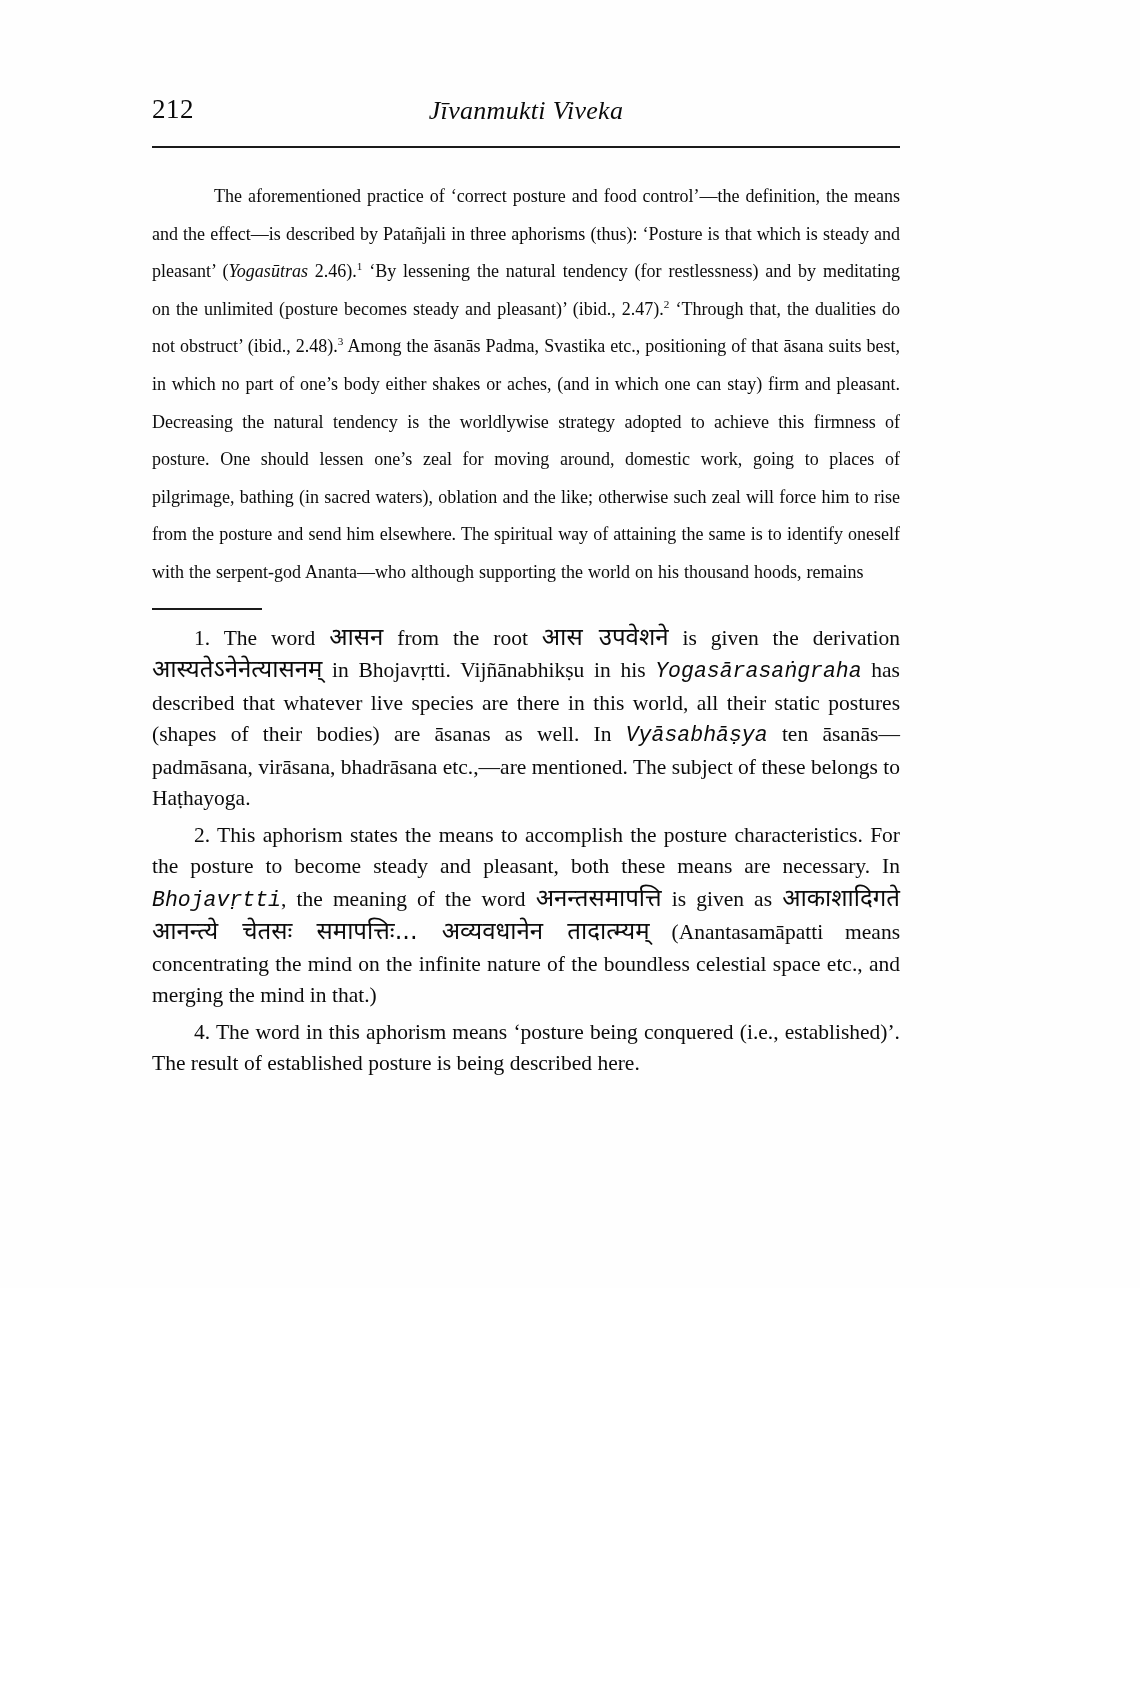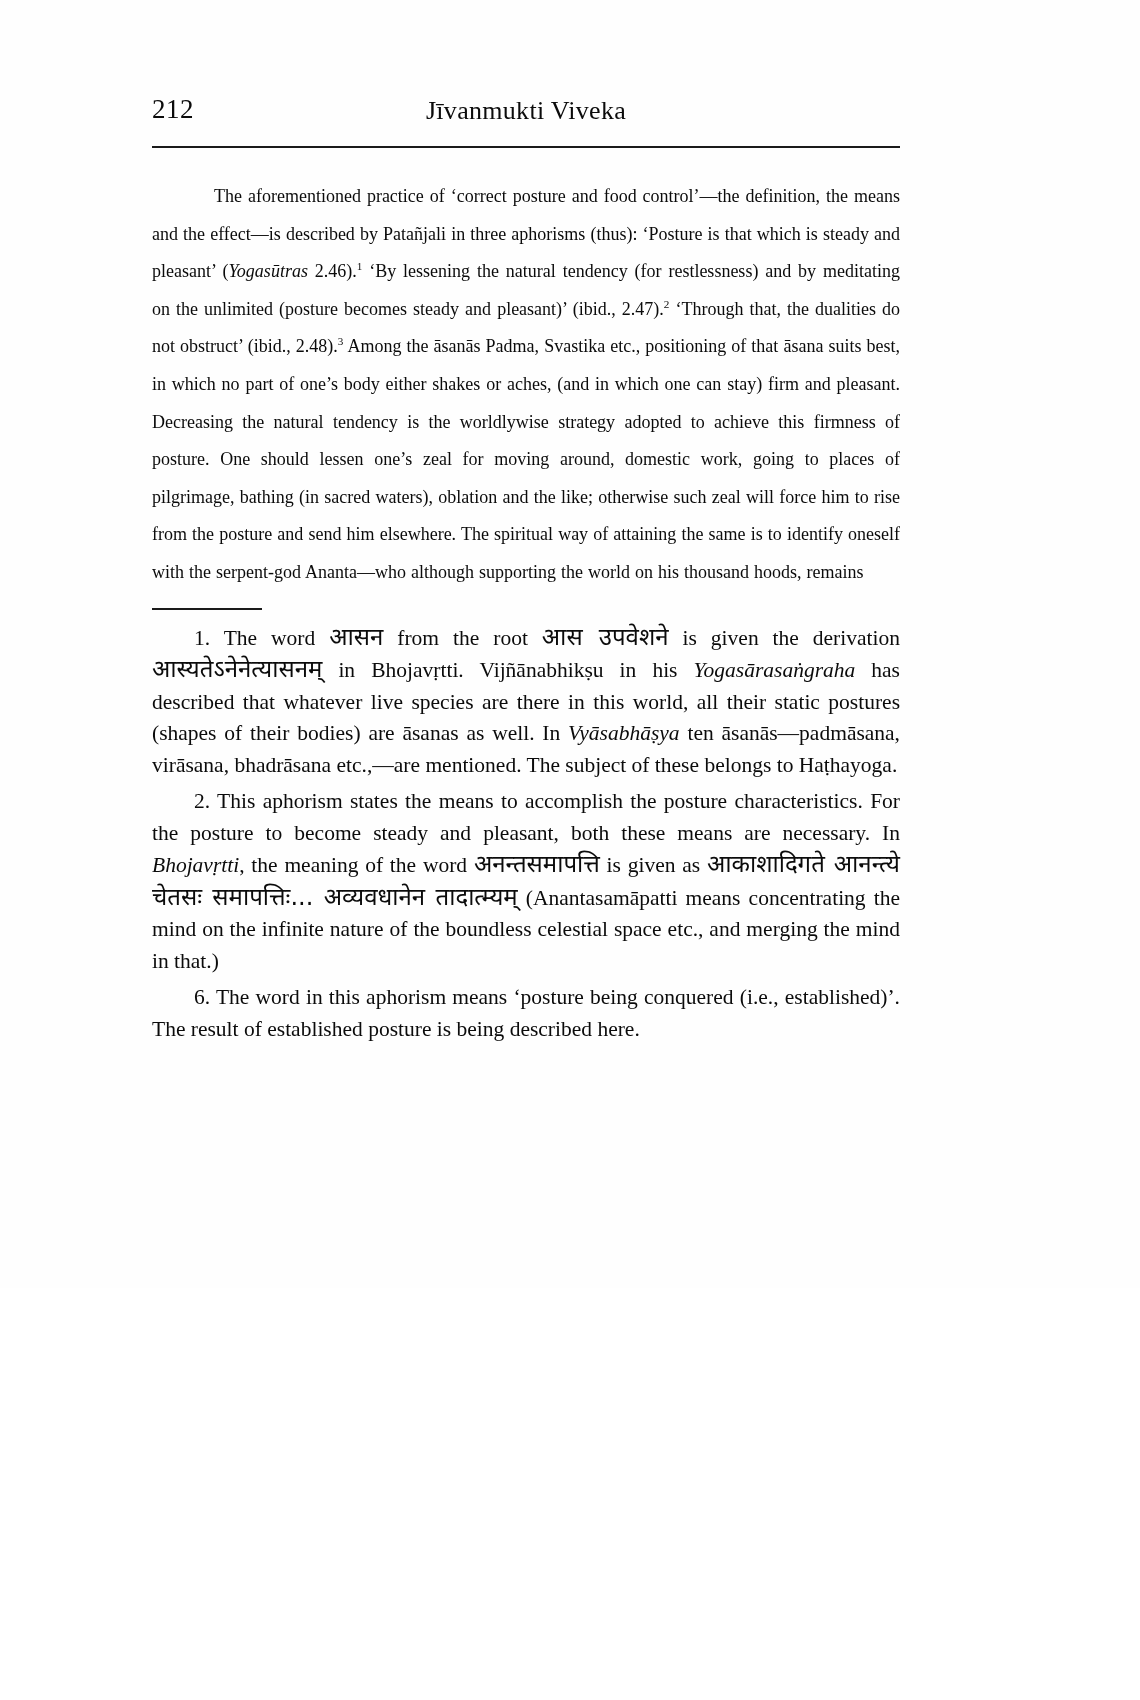--- a/index.html
+++ b/index.html
@@ -41,20 +41,21 @@
   }
   .folio {
     font-size: 27px;
     letter-spacing: 0.5px;
     line-height: 1;
   }
   .book-title {
     position: absolute;
     left: 50%;
     transform: translateX(-50%);
+    font-style: italic;
     font-size: 26px;
     letter-spacing: 0.3px;
     white-space: nowrap;
   }
   .head-rule {
     width: 748px;
     height: 2px;
     background: #1a1a1a;
     margin-top: 6px;
     margin-bottom: 30px;
@@ -91,21 +92,21 @@
     font-size: 21.5px;
     line-height: 31.5px;
   }
   .fn {
     text-align: justify;
     text-indent: 42px;
     margin: 0 0 5px 0;
     -webkit-hyphens: none;
     hyphens: none;
   }
-  .fn i { font-style: italic; }
+  .fn i { font-style: italic; font-family: Liberation Mono, monospace; }
   .dev {
     font-family: "DejaVu Sans", sans-serif;
     font-size: 24px;
   }
 </style>
 </head>
 <body>
 
 <div class="page">
   <div class="content">
@@ -116,17 +117,17 @@
     </div>
     <div class="head-rule"></div>
 
     <div class="body-par">The aforementioned practice of ‘correct posture and food control’—the definition, the means and the effect—is described by Patañjali in three aphorisms (thus): ‘Posture is that which is steady and pleasant’ (<i>Yogasūtras</i> 2.46).<sup>1</sup> ‘By lessening the natural tendency (for restlessness) and by meditating on the unlimited (posture becomes steady and pleasant)’ (ibid., 2.47).<sup>2</sup> ‘Through that, the dualities do not obstruct’ (ibid., 2.48).<sup>3</sup> Among the āsanās Padma, Svastika etc., positioning of that āsana suits best, in which no part of one’s body either shakes or aches, (and in which one can stay) firm and pleasant. Decreasing the natural tendency is the worldlywise strategy adopted to achieve this firmness of posture. One should lessen one’s zeal for moving around, domestic work, going to places of pilgrimage, bathing (in sacred waters), oblation and the like; otherwise such zeal will force him to rise from the posture and send him elsewhere. The spiritual way of attaining the same is to identify oneself with the serpent-god Ananta—who although supporting the world on his thousand hoods, remains</div>
 
     <div class="fn-rule"></div>
 
     <div class="footnotes">
       <p class="fn">1. The word <span class="dev">आसन</span> from the root <span class="dev">आस उपवेशने</span> is given the derivation <span class="dev">आस्यतेऽनेनेत्यासनम्</span> in Bhojavṛtti. Vijñānabhikṣu in his <i>Yogasārasaṅgraha</i> has described that whatever live species are there in this world, all their static postures (shapes of their bodies) are āsanas as well. In <i>Vyāsabhāṣya</i> ten āsanās—padmāsana, virāsana, bhadrāsana etc.,—are mentioned. The subject of these belongs to Haṭhayoga.</p>
       <p class="fn">2. This aphorism states the means to accomplish the posture characteristics. For the posture to become steady and pleasant, both these means are necessary. In <i>Bhojavṛtti</i>, the meaning of the word <span class="dev">अनन्तसमापत्ति</span> is given as <span class="dev">आकाशादिगते आनन्त्ये चेतसः समापत्तिः... अव्यवधानेन तादात्म्यम्</span> (Anantasamāpatti means concentrating the mind on the infinite nature of the boundless celestial space etc., and merging the mind in that.)</p>
-      <p class="fn">6. The word in this aphorism means ‘posture being conquered (i.e., established)’. The result of established posture is being described here.</p>
+      <p class="fn">4. The word in this aphorism means ‘posture being conquered (i.e., established)’. The result of established posture is being described here.</p>
     </div>
 
   </div>
 </div>
 
 </body></html>

